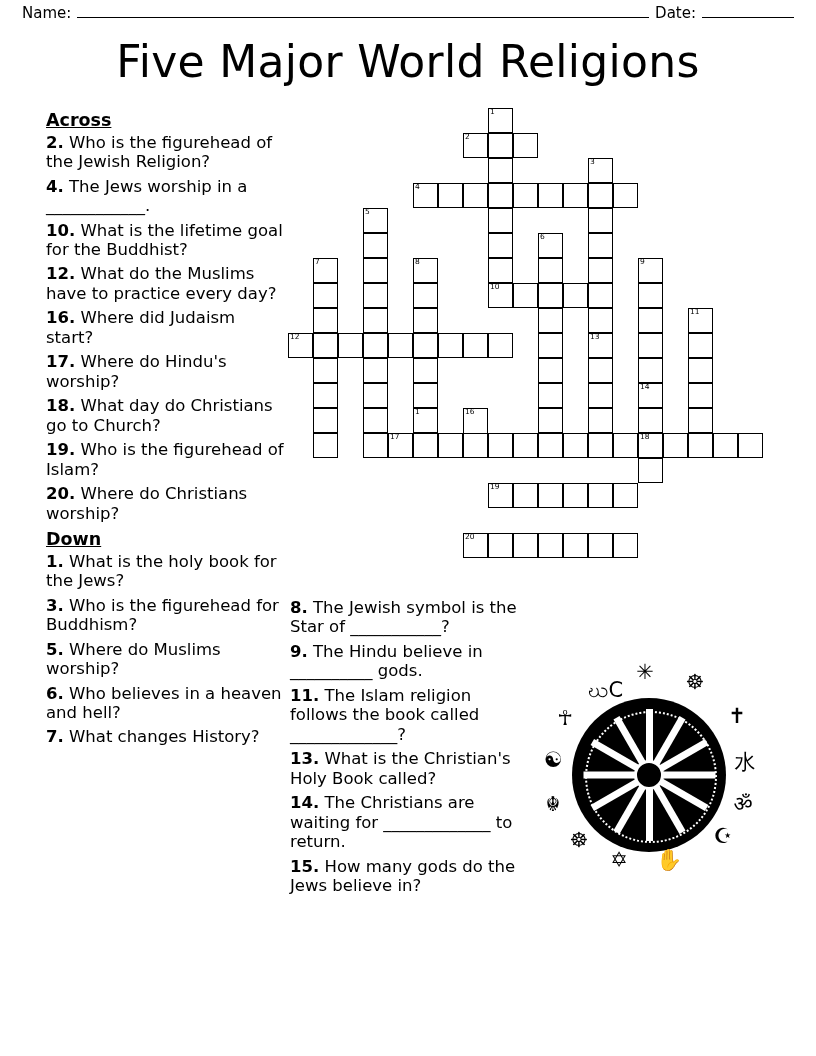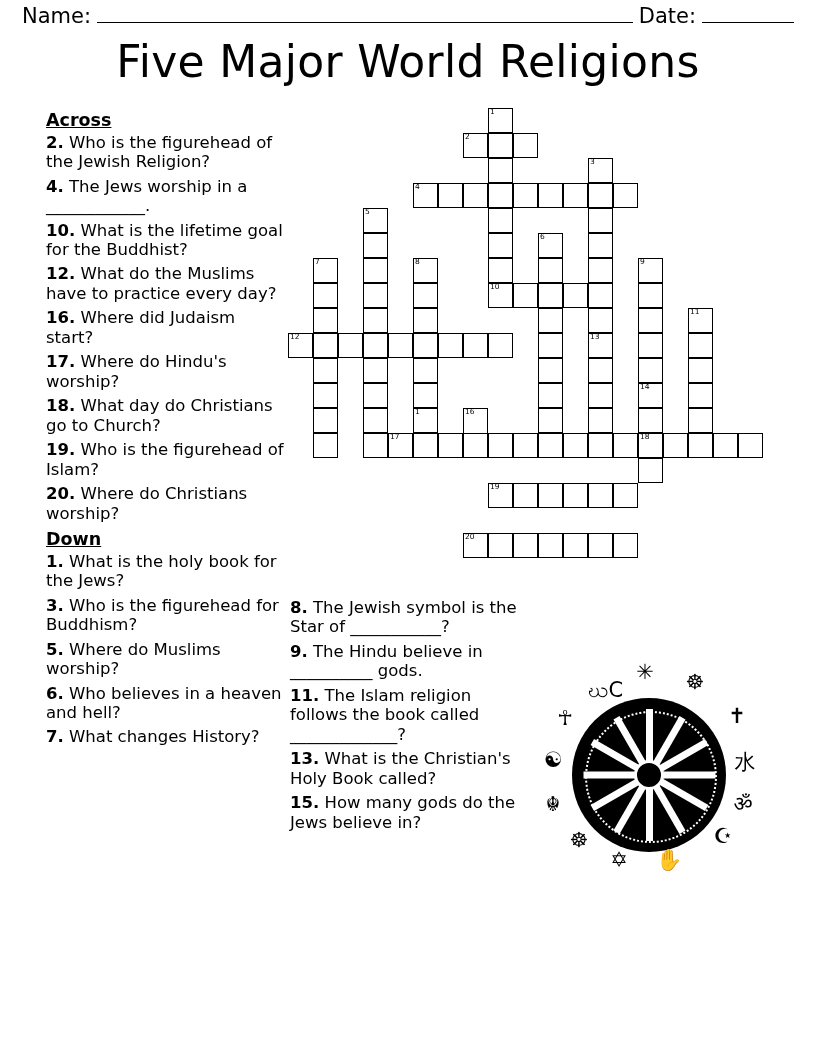--- a/index.html
+++ b/index.html
@@ -15,21 +15,21 @@
   }
 
   
   .header-row {
     position: absolute;
     top: 4px;
     left: 22px;
     width: 772px;
     display: flex;
     align-items: baseline;
-    font-size: 21px;
+    font-size: 15px;
   }
   .hdr-label { white-space: nowrap; }
   .hdr-line-long {
     flex: 1 1 auto;
     border-bottom: 1px solid #000;
     margin: 0 6px 3px 6px;
     height: 12px;
   }
   .hdr-line-short {
     width: 92px;
@@ -189,20 +189,21 @@
       <div class="clue"><b>7.</b><span> What changes History?</span></div>
     </div>
 </div>
 
 <div class="clues-mid">
   <div id="down-cont-list">
       <div class="clue"><b>8.</b><span> The Jewish symbol is the Star of ___________?</span></div>
       <div class="clue"><b>9.</b><span> The Hindu believe in __________ gods.</span></div>
       <div class="clue"><b>11.</b><span> The Islam religion follows the book called _____________?</span></div>
       <div class="clue"><b>13.</b><span> What is the Christian's Holy Book called?</span></div>
+      <div class="clue"><b>14.</b><span> The Christians are waiting for _____________ to return.</span></div>
       <div class="clue"><b>15.</b><span> How many gods do the Jews believe in?</span></div>
     </div>
 </div>
 
 <div id="grid-wrap">
     <div class="cell" style="left: 200px; top: 0px; width: 25px; height: 25px;">
       <span class="num">1</span>
     </div>
     <div class="cell" style="left: 175px; top: 25px; width: 25px; height: 25px;">
       <span class="num">2</span>

